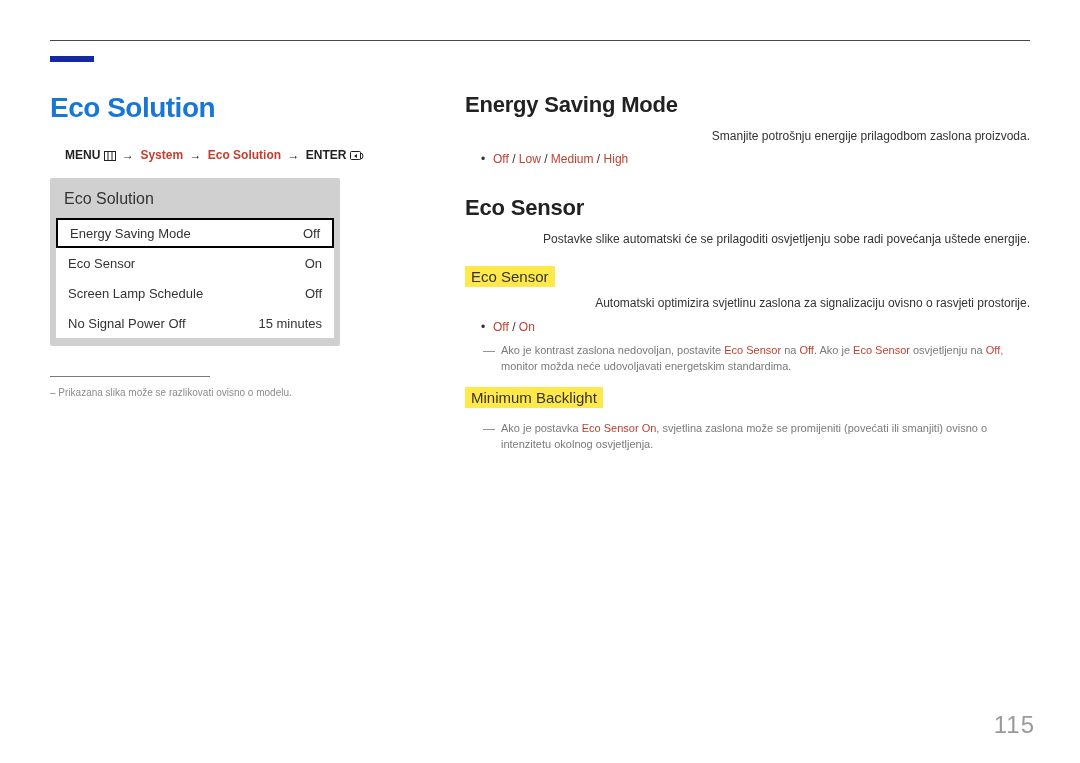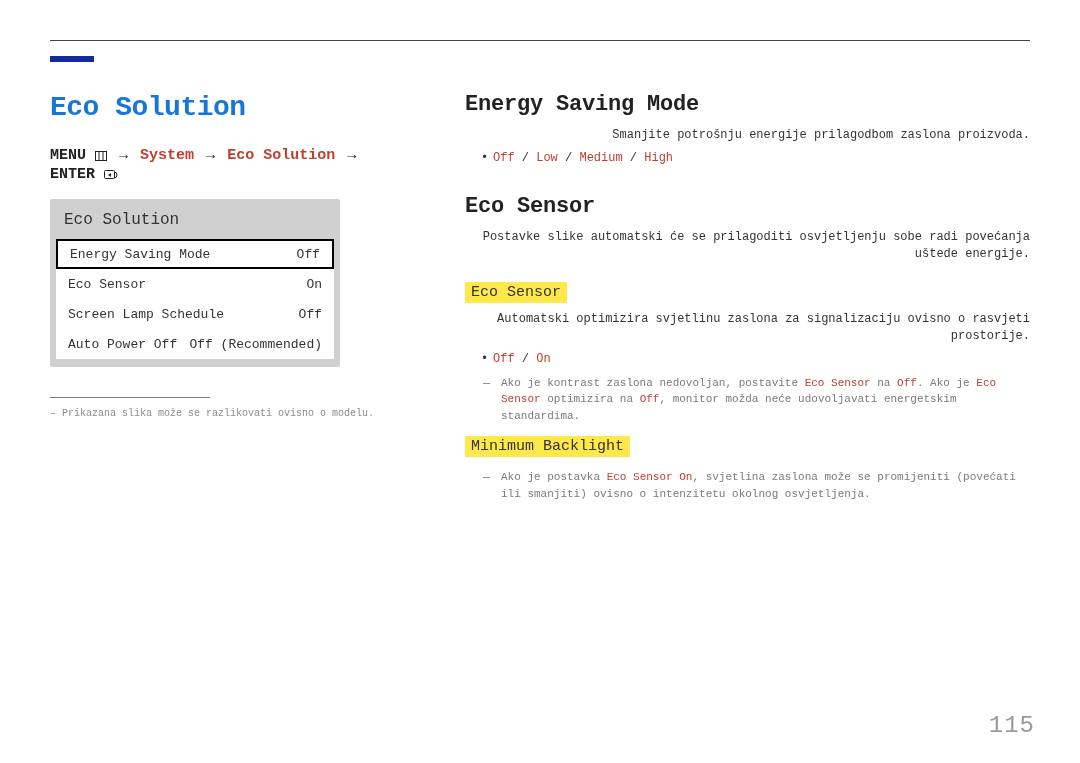--- a/index.html
+++ b/index.html
@@ -1,24 +1,24 @@
 <!DOCTYPE html>
 <html><head>
 <meta charset="utf-8">
 <style>
   * { box-sizing: border-box; margin: 0; padding: 0; }
   html, body { width: 1080px; height: 763px; background: #fff; font-family: Arial, Helvetica, sans-serif; color: #222; }
-  .page { position: relative; width: 1080px; height: 763px; padding: 38px 50px 16px 50px; font-family: Liberation Mono, monospace; }
+  .page { position: relative; width: 1080px; height: 763px; padding: 38px 50px 16px 50px; }
   .top-hr { position: absolute; left: 50px; right: 50px; top: 40px; border-top: 1px solid #464646; }
   .top-accent { position: absolute; left: 50px; top: 56px; width: 44px; height: 6px; background: #1428a0; }
   .columns { display: flex; gap: 80px; padding-top: 54px; }
   .col-left { width: 335px; flex: 0 0 335px; }
   .col-right { flex: 1; }
   h1.main-title { font-size: 28px; font-weight: 600; color: #1776d6; margin-bottom: 24px; letter-spacing: -0.5px; }
-  .breadcrumb { font-size: 15px; font-weight: 700; color: #222; margin-bottom: 14px; }
+  .breadcrumb { font-size: 12px; font-weight: 700; color: #222; margin-bottom: 14px; margin-left: 15px; }
   .breadcrumb .red { color: #c04030; font-weight: 700; }
   .breadcrumb .arrow { font-weight: 400; margin: 0 3px; }
   .bc-icon { display: inline-block; vertical-align: -2px; }
   .menu-box { background: #d0d0d0; border-radius: 2px; padding: 0; width: 290px; font-size: 14px; color: #333; }
   .menu-box-title { font-size: 16px; padding: 12px 14px 10px; color: #333; }
   .menu-row { display: flex; justify-content: space-between; align-items: center; background: #fff; height: 30px; padding: 0 12px; font-size: 13px; color: #333; }
   .menu-row.sel { border: 2px solid #000; height: 30px; }
   .menu-rows { padding: 0 6px 8px; }
   .menu-row + .menu-row { margin-top: 0; }
   .menu-val { color: #333; }
@@ -84,22 +84,22 @@
           </div>
           <div class="menu-row">
             <span>Eco Sensor</span>
             <span class="menu-val">On</span>
           </div>
           <div class="menu-row">
             <span>Screen Lamp Schedule</span>
             <span class="menu-val">Off</span>
           </div>
           <div class="menu-row">
-            <span>Auto Power Off</span>
-            <span class="menu-val">Off (Recommended)</span>
+            <span>No Signal Power Off</span>
+            <span class="menu-val">15 minutes</span>
           </div>
         </div>
       </div>
 
       <div class="note-hr"></div>
       <p class="note-sm">Prikazana slika može se razlikovati ovisno o modelu.</p>
     </div>
 
     <div class="col-right">
       <h2 class="sec">Energy Saving Mode</h2>
@@ -114,21 +114,21 @@
       <p class="body-text">Postavke slike automatski će se prilagoditi osvjetljenju sobe radi povećanja uštede energije.</p>
 
       <div><span class="sub-hl">Eco Sensor</span></div>
       <p class="body-text">Automatski optimizira svjetlinu zaslona za signalizaciju ovisno o rasvjeti prostorije.</p>
       <ul class="bullets">
         <li>
           <span class="red">Off</span><span class="slash"> / </span><span class="red">On</span>
         </li>
       </ul>
       <p class="dash-note">
-        <span>Ako je kontrast zaslona nedovoljan, postavite </span><span class="red">Eco Sensor</span><span> na </span><span class="red">Off</span><span>. Ako je </span><span class="red">Eco Sensor</span><span> optimizira na </span><span class="red">Off</span><span>, monitor možda neće udovoljavati energetskim standardima.</span>
+        <span>Ako je kontrast zaslona nedovoljan, postavite </span><span class="red">Eco Sensor</span><span> na </span><span class="red">Off</span><span>. Ako je </span><span class="red">Eco Sensor</span><span> osvjetljenju na </span><span class="red">Off</span><span>, monitor možda neće udovoljavati energetskim standardima.</span>
       </p>
 
       <div><span class="sub-hl">Minimum Backlight</span></div>
       <p class="dash-note">
         <span>Ako je postavka </span><span class="red">Eco Sensor On</span><span>, svjetlina zaslona može se promijeniti (povećati ili smanjiti) ovisno o intenzitetu okolnog osvjetljenja.</span>
       </p>
     </div>
   </div>
 
   <div class="page-num">115</div>

